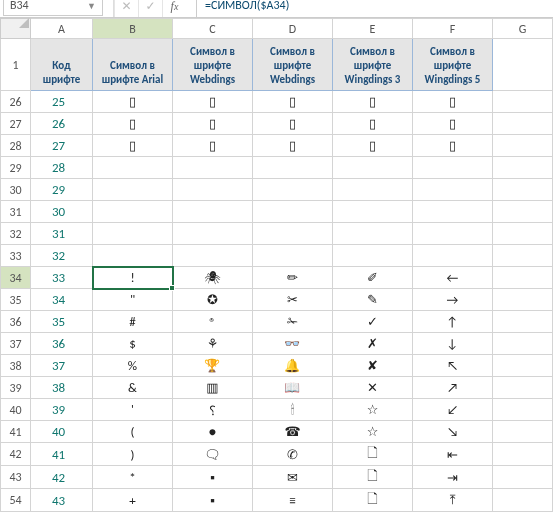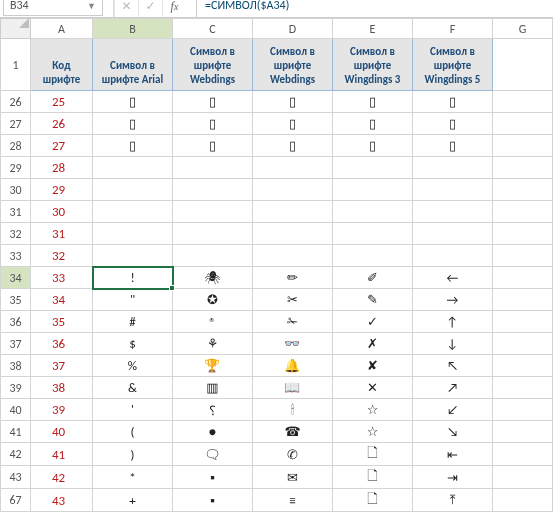--- a/index.html
+++ b/index.html
@@ -141,21 +141,21 @@
   }
   .col-A { width: 62px; }
   .col-B { width: 80px; }
   .col-C { width: 80px; }
   .col-D { width: 80px; }
   .col-E { width: 80px; }
   .col-F { width: 80px; }
   .col-G { width: 60px; }
 
   .code-cell {
-    color: #b91c1c;
+    color: #0f766e;
     text-align: right;
     padding-right: 6px !important;
   }
   .sym-cell {
     color: #222;
   }
   .selected-cell {
     outline: 2px solid #217346;
     outline-offset: -1px;
     position: relative;
@@ -390,21 +390,21 @@
           <th class="row-head">43</th>
           <td class="code-cell col-A">42</td>
           <td class="sym-cell col-B">*</td>
           <td class="sym-cell col-C">▪</td>
           <td class="sym-cell col-D">✉</td>
           <td class="sym-cell col-E">🗋</td>
           <td class="sym-cell col-F">⇥</td>
           <td class="col-G"></td>
         </tr>
         <tr class="data-row">
-          <th class="row-head">67</th>
+          <th class="row-head">54</th>
           <td class="code-cell col-A">43</td>
           <td class="sym-cell col-B">+</td>
           <td class="sym-cell col-C">▪</td>
           <td class="sym-cell col-D">≡</td>
           <td class="sym-cell col-E">🗋</td>
           <td class="sym-cell col-F">⤒</td>
           <td class="col-G"></td>
         </tr>
       </tbody>
   </table>

